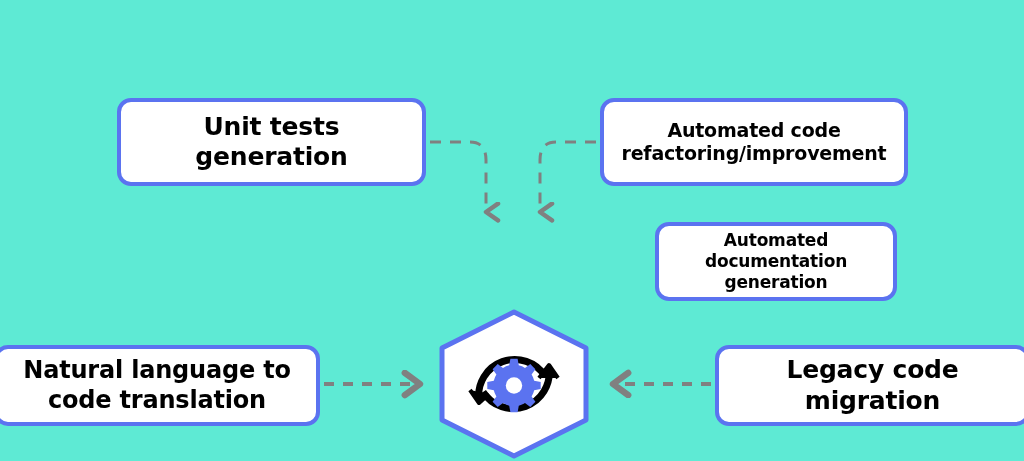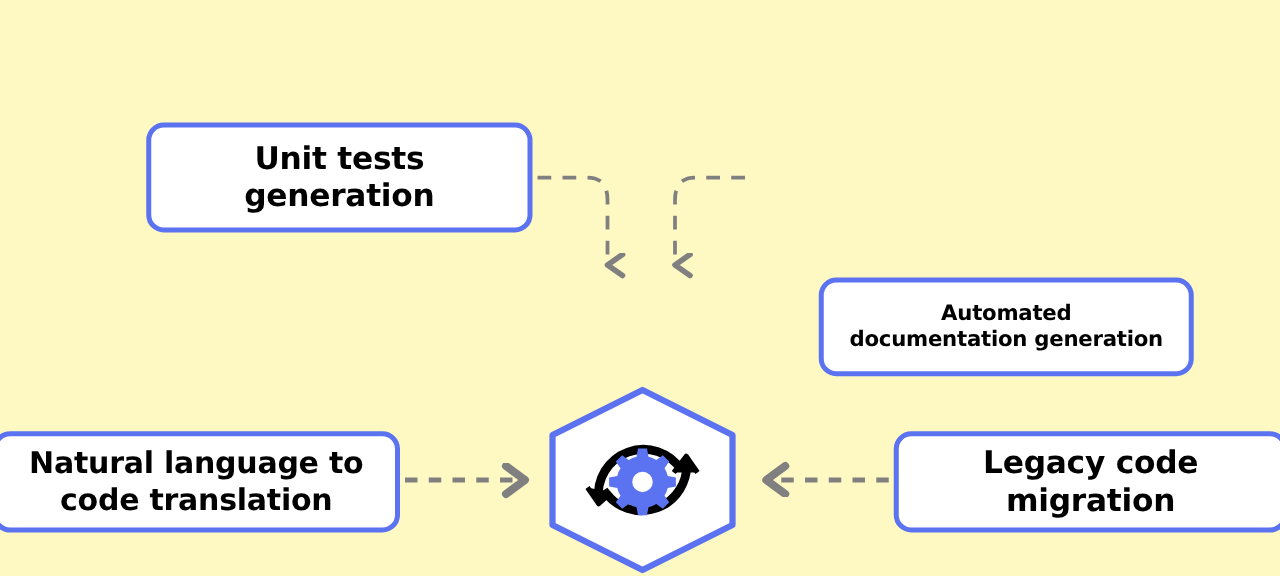--- a/index.html
+++ b/index.html
@@ -4,21 +4,21 @@
 <style>
   html, body {
     margin: 0;
     padding: 0;
     background: #000000;
   }
   #canvas {
     position: relative;
     width: 1024px;
     height: 461px;
-    background: #fef9c3;
+    background: #5eead4;
     overflow: hidden;
     font-family: "DejaVu Sans", "Liberation Sans", sans-serif;
   }
 
   
   .node {
     position: absolute;
     box-sizing: border-box;
     background: #FFFFFF;
     border: 4px solid #5B73F0;
@@ -34,21 +34,21 @@
     padding: 4px 10px;
   }
   .node .label {
     display: block;
     white-space: pre-line;
   }
 
   #node-unit-tests        { left: 117px; top: 98px;  width: 309px; height: 88px;  font-size: 25px; }
   #node-refactoring       { left: 600px; top: 98px;  width: 308px; height: 88px;  font-size: 19px; }
   #node-code-completion   { left: 60px;  top: 224px; width: 306px; height: 77px;  font-size: 22px; }
-  #node-documentation     { left: 655px; top: 222px; width: 300px; height: 79px;  font-size: 17px; }
+  #node-documentation     { left: 655px; top: 222px; width: 242px; height: 79px;  font-size: 17px; }
   #node-nl-translation    { left: -6px;  top: 345px; width: 326px; height: 81px;  font-size: 24px; }
   #node-legacy-migration  { left: 715px; top: 345px; width: 315px; height: 81px;  font-size: 25px; }
 
   
   #hub {
     position: absolute;
     left: 434px;
     top: 308px;
     width: 160px;
     height: 152px;
@@ -87,20 +87,24 @@
     <path d="M 324 384 L 420 384" fill="none" stroke="#808080" stroke-width="4" stroke-dasharray="10 9" stroke-linecap="butt" marker-end="url(#arrow-side)"></path>
 
     <path d="M 711 384 L 613 384" fill="none" stroke="#808080" stroke-width="4" stroke-dasharray="10 9" stroke-linecap="butt" marker-end="url(#arrow-side)"></path>
   </svg>
 
   <div class="node" id="node-unit-tests">
     <span class="label">Unit tests
 generation</span>
   </div>
 
+  <div class="node" id="node-refactoring">
+    <span class="label">Automated code
+refactoring/improvement</span>
+  </div>
 
 
   <div class="node" id="node-documentation">
     <span class="label">Automated
 documentation generation</span>
   </div>
 
   <div class="node" id="node-nl-translation">
     <span class="label">Natural language to
 code translation</span>

